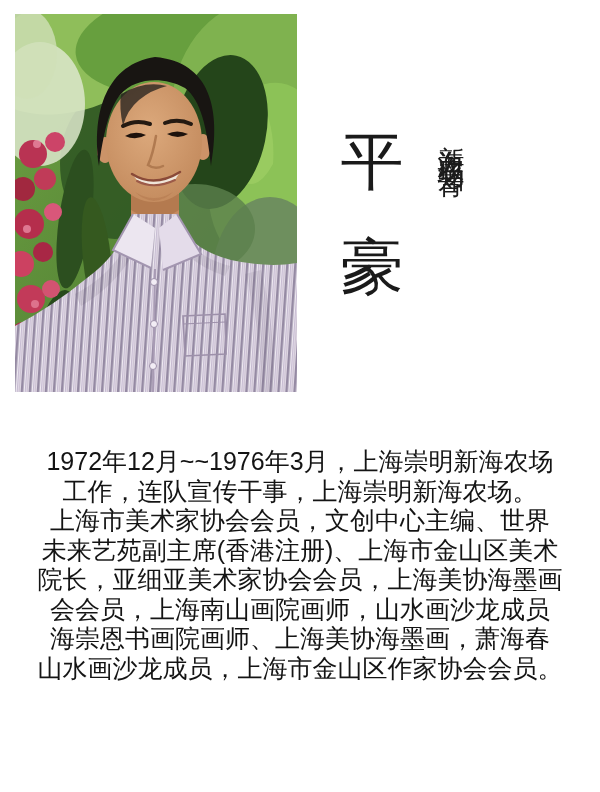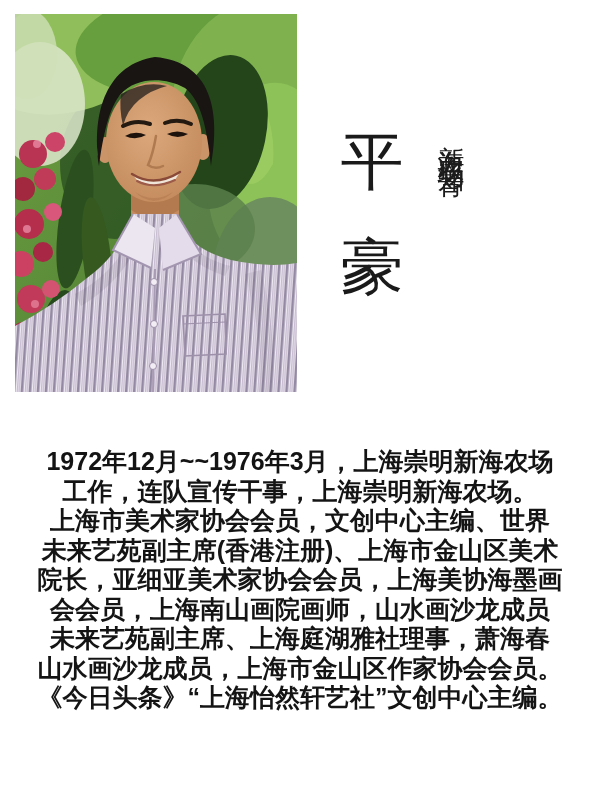--- a/index.html
+++ b/index.html
@@ -47,21 +47,21 @@
     white-space: nowrap;
   }
   .bio {
     position: absolute;
     left: 0;
     right: 0;
     top: 447px;
     text-align: center;
     font-size: 25px;
     line-height: 29.5px;
-    font-weight: 700;
+    font-weight: 400;
     color: #141414;
   }
   .bio-line { white-space: nowrap; }
 </style>
 </head>
 <body>
 
 <div class="page">
 
   <div class="photo">
@@ -176,18 +176,17 @@
 
   <div class="subtitle-vertical">新海农场知青</div>
 
   <div class="bio">
     <div class="bio-line">1972年12月~~1976年3月，上海崇明新海农场</div>
     <div class="bio-line">工作，连队宣传干事，上海崇明新海农场。</div>
     <div class="bio-line">上海市美术家协会会员，文创中心主编、世界</div>
     <div class="bio-line">未来艺苑副主席(香港注册)、上海市金山区美术</div>
     <div class="bio-line">院长，亚细亚美术家协会会员，上海美协海墨画</div>
     <div class="bio-line">会会员，上海南山画院画师，山水画沙龙成员</div>
-    <div class="bio-line">未来艺苑副主席、上海庭湖雅社理事，萧海春</div>
+    <div class="bio-line">海崇恩书画院画师、上海美协海墨画，萧海春</div>
     <div class="bio-line">山水画沙龙成员，上海市金山区作家协会会员。</div>
-    <div class="bio-line">《今日头条》“上海怡然轩艺社”文创中心主编。</div>
   </div>
 
 </div>
 
 </body></html>

